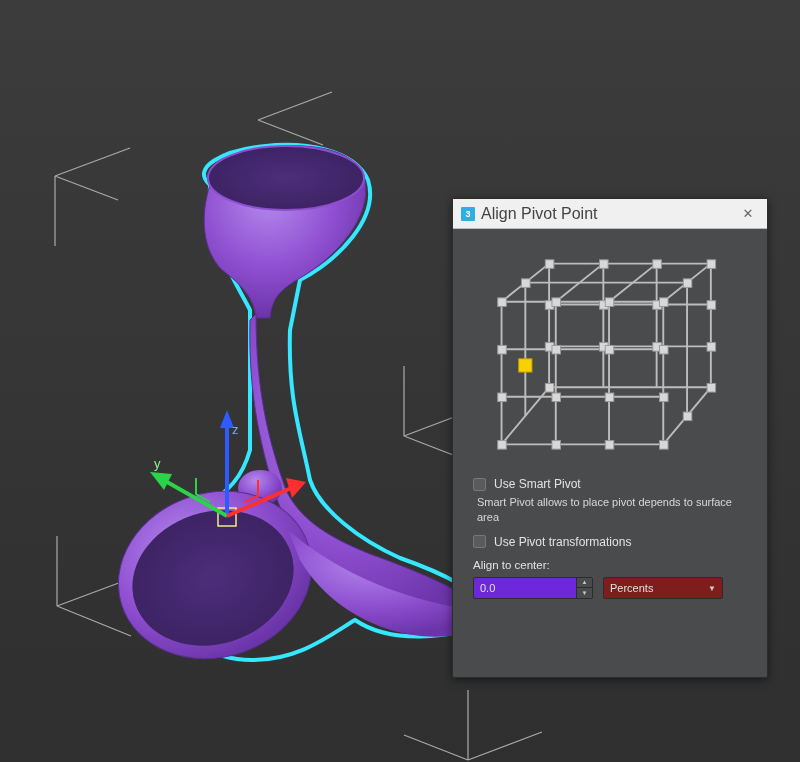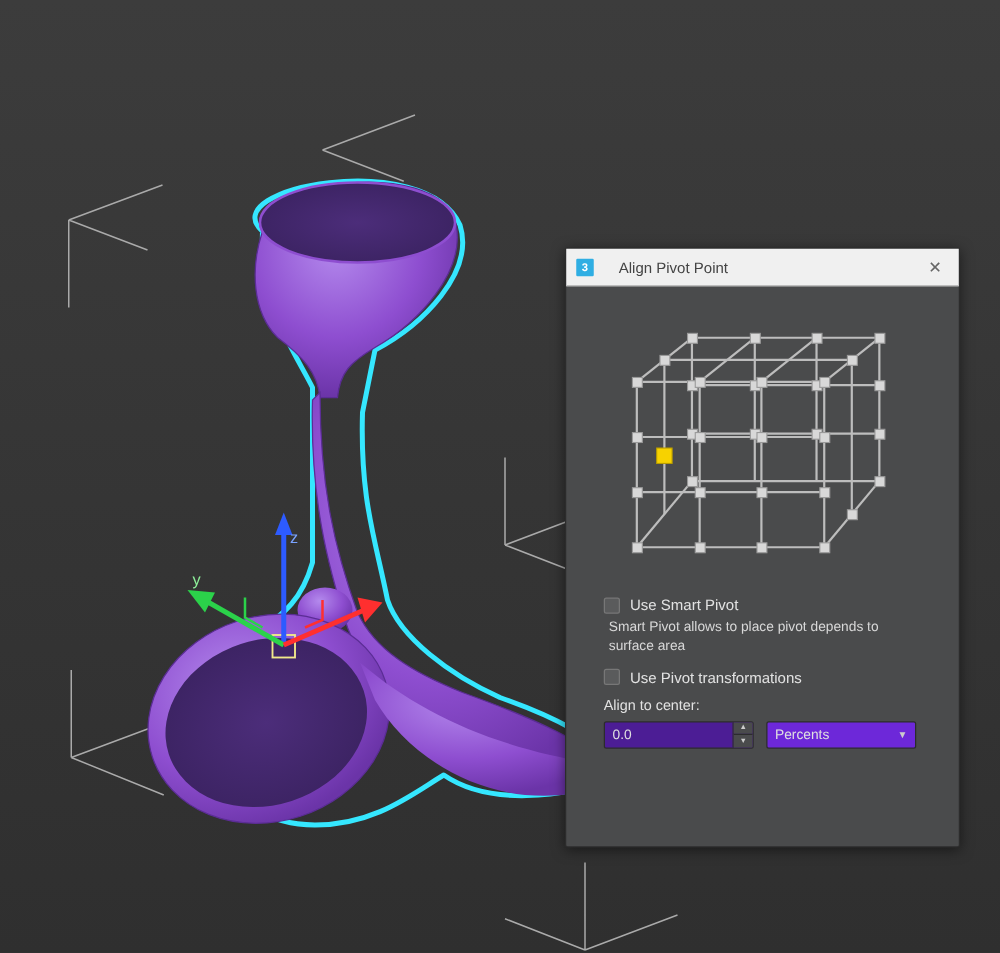--- a/index.html
+++ b/index.html
@@ -30,29 +30,29 @@
     border-bottom: 1px solid #bdbdbd;
   }
   .app-icon {
     width: 14px; height: 14px;
     background: #2faee3;
     display: flex; align-items: center; justify-content: center;
     color: #fff; font-size: 9px; font-weight: bold;
     border-radius: 1px;
     margin-right: 6px;
   }
-  .title-text { flex: 1; font-size: 12px; color: #444; margin-left: 14px; }
+  .title-text { flex: 1; font-size: 16px; color: #444; }
   .close-btn {
     width: 30px; height: 24px;
     display: flex; align-items: center; justify-content: center;
     color: #666; font-size: 13px;
     cursor: pointer;
   }
 
-  .dialog-body { flex: 1; padding: 10px 30px 14px; color: #e2e2e2; font-size: 12px; }
+  .dialog-body { flex: 1; padding: 10px 20px 14px; color: #e2e2e2; font-size: 12px; }
 
   .cube-wrap { width: 100%; height: 230px; position: relative; margin-bottom: 8px; }
   .cube-svg { width: 100%; height: 100%; }
 
   .check-row { display: flex; align-items: center; margin: 8px 0 4px; }
   .checkbox {
     width: 13px; height: 13px;
     background: #5a5b5c;
     border: 1px solid #777;
     border-radius: 2px;
@@ -62,42 +62,42 @@
     font-size: 11px; color: #d8d8d8;
     margin: 2px 0 10px 4px;
     line-height: 1.35;
   }
 
   .label-row { margin: 10px 0 6px; font-size: 11.5px; }
 
   .input-row { display: flex; gap: 10px; }
   .spinner {
     flex: 0 0 120px; height: 22px;
-    background: #4c1d95;
+    background: #6d28d9;
     border: 1px solid #2c2c2c;
     border-radius: 2px;
     display: flex; align-items: center;
     position: relative;
     color: #e0e0e0; font-size: 11px;
     padding-left: 6px;
   }
   .spinner .steppers {
     position: absolute; right: 0; top: 0; bottom: 0; width: 16px;
     display: flex; flex-direction: column;
     border-left: 1px solid #2c2c2c;
   }
   .step {
     flex:1; display:flex; align-items:center; justify-content:center;
     font-size: 6px; color:#ccc; background:#4a4b4c;
   }
   .step + .step { border-top: 1px solid #2c2c2c; }
 
   .select {
     flex: 0 0 120px; height: 22px;
-    background: #6d28d9;
+    background: #7f1d1d;
     border: 1px solid #2c2c2c;
     border-radius: 2px;
     display: flex; align-items: center;
     padding: 0 6px;
     color: #e0e0e0; font-size: 11px;
     position: relative;
   }
   .select .caret {
     position: absolute; right: 6px; top: 50%; transform: translateY(-50%);
     font-size: 8px; color: #ccc;

